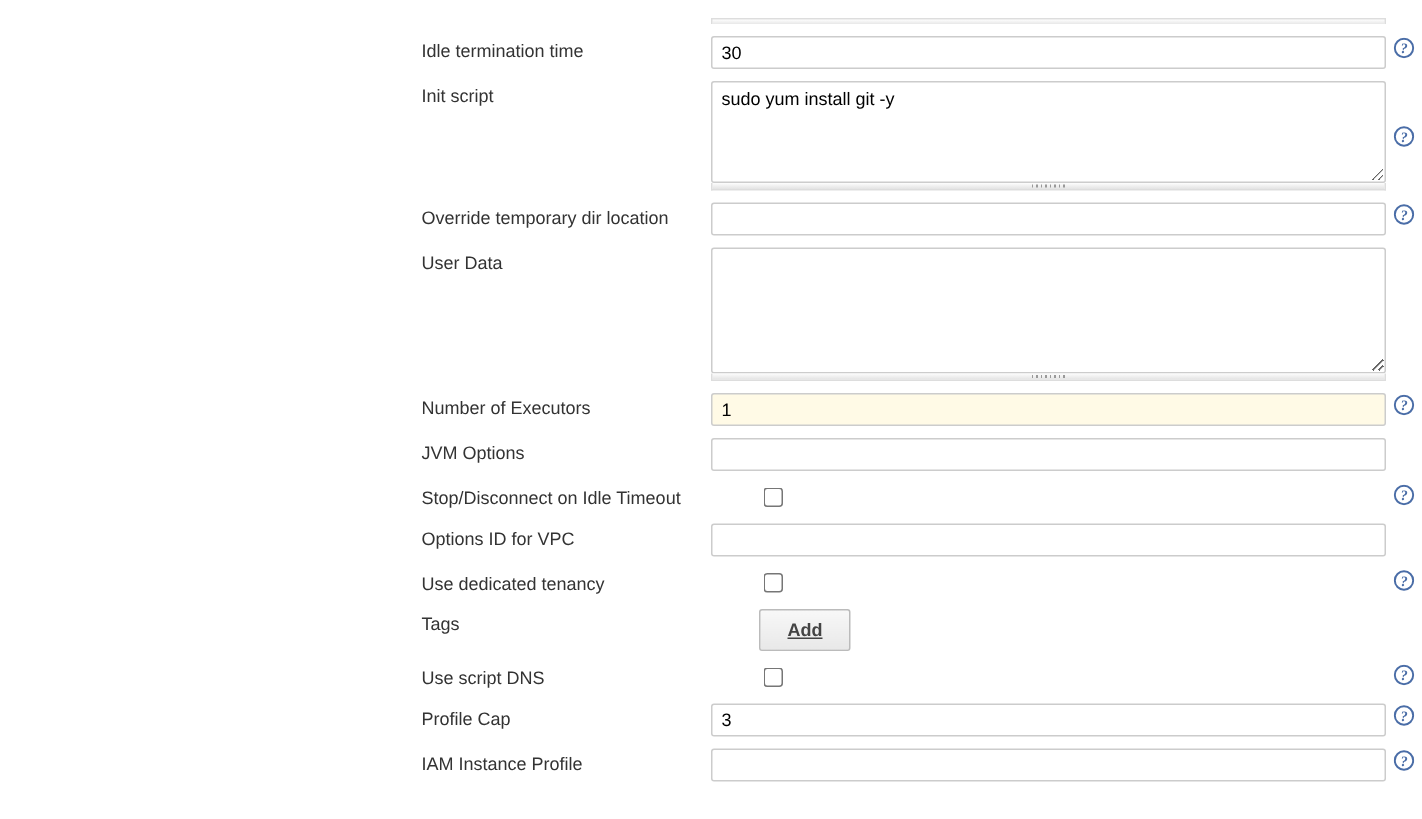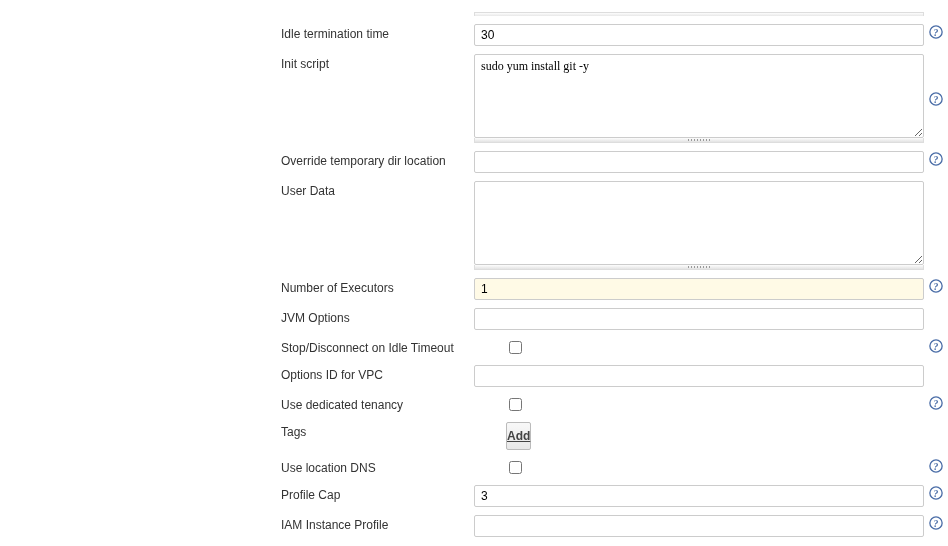--- a/index.html
+++ b/index.html
@@ -9,21 +9,21 @@
     .label-col { width: 225px; padding-left: 250px; padding-top: 3px; white-space: nowrap; box-sizing: content-box; }
     .input-col { flex: 1; padding-left: 0; padding-right: 4px; display: flex; align-items: flex-start; }
     .input-wrap { flex: 1; position: relative; }
     input[type="text"] { width: 450px; height: 22px; padding: 2px 6px; border: 1px solid #ccc; border-radius: 2px; font-size: 12px; font-family: inherit; }
     textarea { width: 450px; padding: 4px 6px; border: 1px solid #ccc; border-radius: 2px; font-size: 12px; font-family: inherit; resize: both; display: block; }
     input[type="checkbox"] { margin: 3px; }
     .help-icon { width: 16px; height: 16px; margin-left: 4px; display: inline-flex; align-items: center; justify-content: center; flex-shrink: 0; }
     .help-icon svg { width: 14px; height: 14px; }
     .spacer-help { width: 20px; flex-shrink: 0; }
     .small-note { font-size: 11px; color: #555; margin-top: 4px; }
-    .btn { display: inline-block; padding: 6px 0; background: linear-gradient(#f8f8f8, #e8e8e8); border: 1px solid #bbb; border-radius: 2px; font-size: 12px; color: #444; font-weight: bold; cursor: pointer; text-decoration: underline; }
+    .btn { display: inline-block; padding: 6px 18px; background: linear-gradient(#f8f8f8, #e8e8e8); border: 1px solid #bbb; border-radius: 2px; font-size: 12px; color: #444; font-weight: bold; cursor: pointer; text-decoration: underline; }
     .hgrip { width: 450px; height: 5px; background: linear-gradient(#fdfdfd, #e3e3e3); border: 1px solid #ddd; border-top: none; position: relative; }
     .hgrip::after { content: ""; position: absolute; left: 50%; top: 1px; width: 22px; height: 2px; transform: translateX(-50%); background: repeating-linear-gradient(90deg, #999 0 1px, transparent 1px 3px); }
     .top-grip { width: 450px; height: 4px; background: linear-gradient(#fdfdfd, #e8e8e8); border: 1px solid #ddd; border-bottom: none; margin-bottom: 0; }
     .highlight input { background: #fffae6; }
   </style>
 </head>
 <body>
 
 <div class="form-container">
 
@@ -45,21 +45,21 @@
             <text x="8" y="12" text-anchor="middle" font-size="11" font-weight="bold" font-style="italic" fill="#4a6da7" font-family="serif">?</text>
           </svg>
         </span>
     </div>
   </div>
 
   <div class="row">
     <div class="label-col">Init script</div>
     <div class="input-col">
       <div class="input-wrap">
-        <textarea rows="5" style="height: 84px; font-family: Liberation Serif, serif;">sudo yum install git -y</textarea>
+        <textarea rows="5" style="height: 68px;">sudo yum install git -y</textarea>
         <div class="hgrip"></div>
       </div>
       <span class="help-icon" style="align-self:center;">
           <svg viewBox="0 0 16 16">
             <circle cx="8" cy="8" r="7" fill="none" stroke="#4a6da7" stroke-width="1.5"></circle>
             <text x="8" y="12" text-anchor="middle" font-size="11" font-weight="bold" font-style="italic" fill="#4a6da7" font-family="serif">?</text>
           </svg>
         </span>
     </div>
   </div>
@@ -147,21 +147,21 @@
     <div class="label-col">Tags</div>
     <div class="input-col">
       <div class="input-wrap">
         <button class="btn">Add</button>
       </div>
       <div class="spacer-help"></div>
     </div>
   </div>
 
   <div class="row">
-    <div class="label-col">Use location DNS</div>
+    <div class="label-col">Use script DNS</div>
     <div class="input-col">
       <div class="input-wrap"><input type="checkbox" style=""></div>
       <span class="help-icon">
           <svg viewBox="0 0 16 16">
             <circle cx="8" cy="8" r="7" fill="none" stroke="#4a6da7" stroke-width="1.5"></circle>
             <text x="8" y="12" text-anchor="middle" font-size="11" font-weight="bold" font-style="italic" fill="#4a6da7" font-family="serif">?</text>
           </svg>
         </span>
     </div>
   </div>

